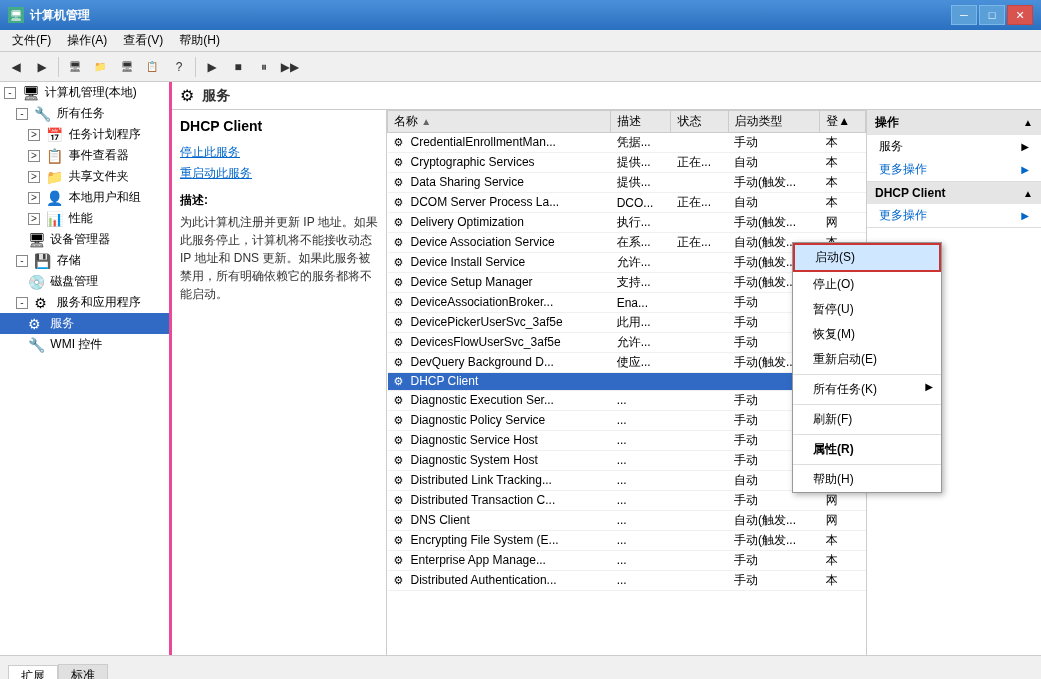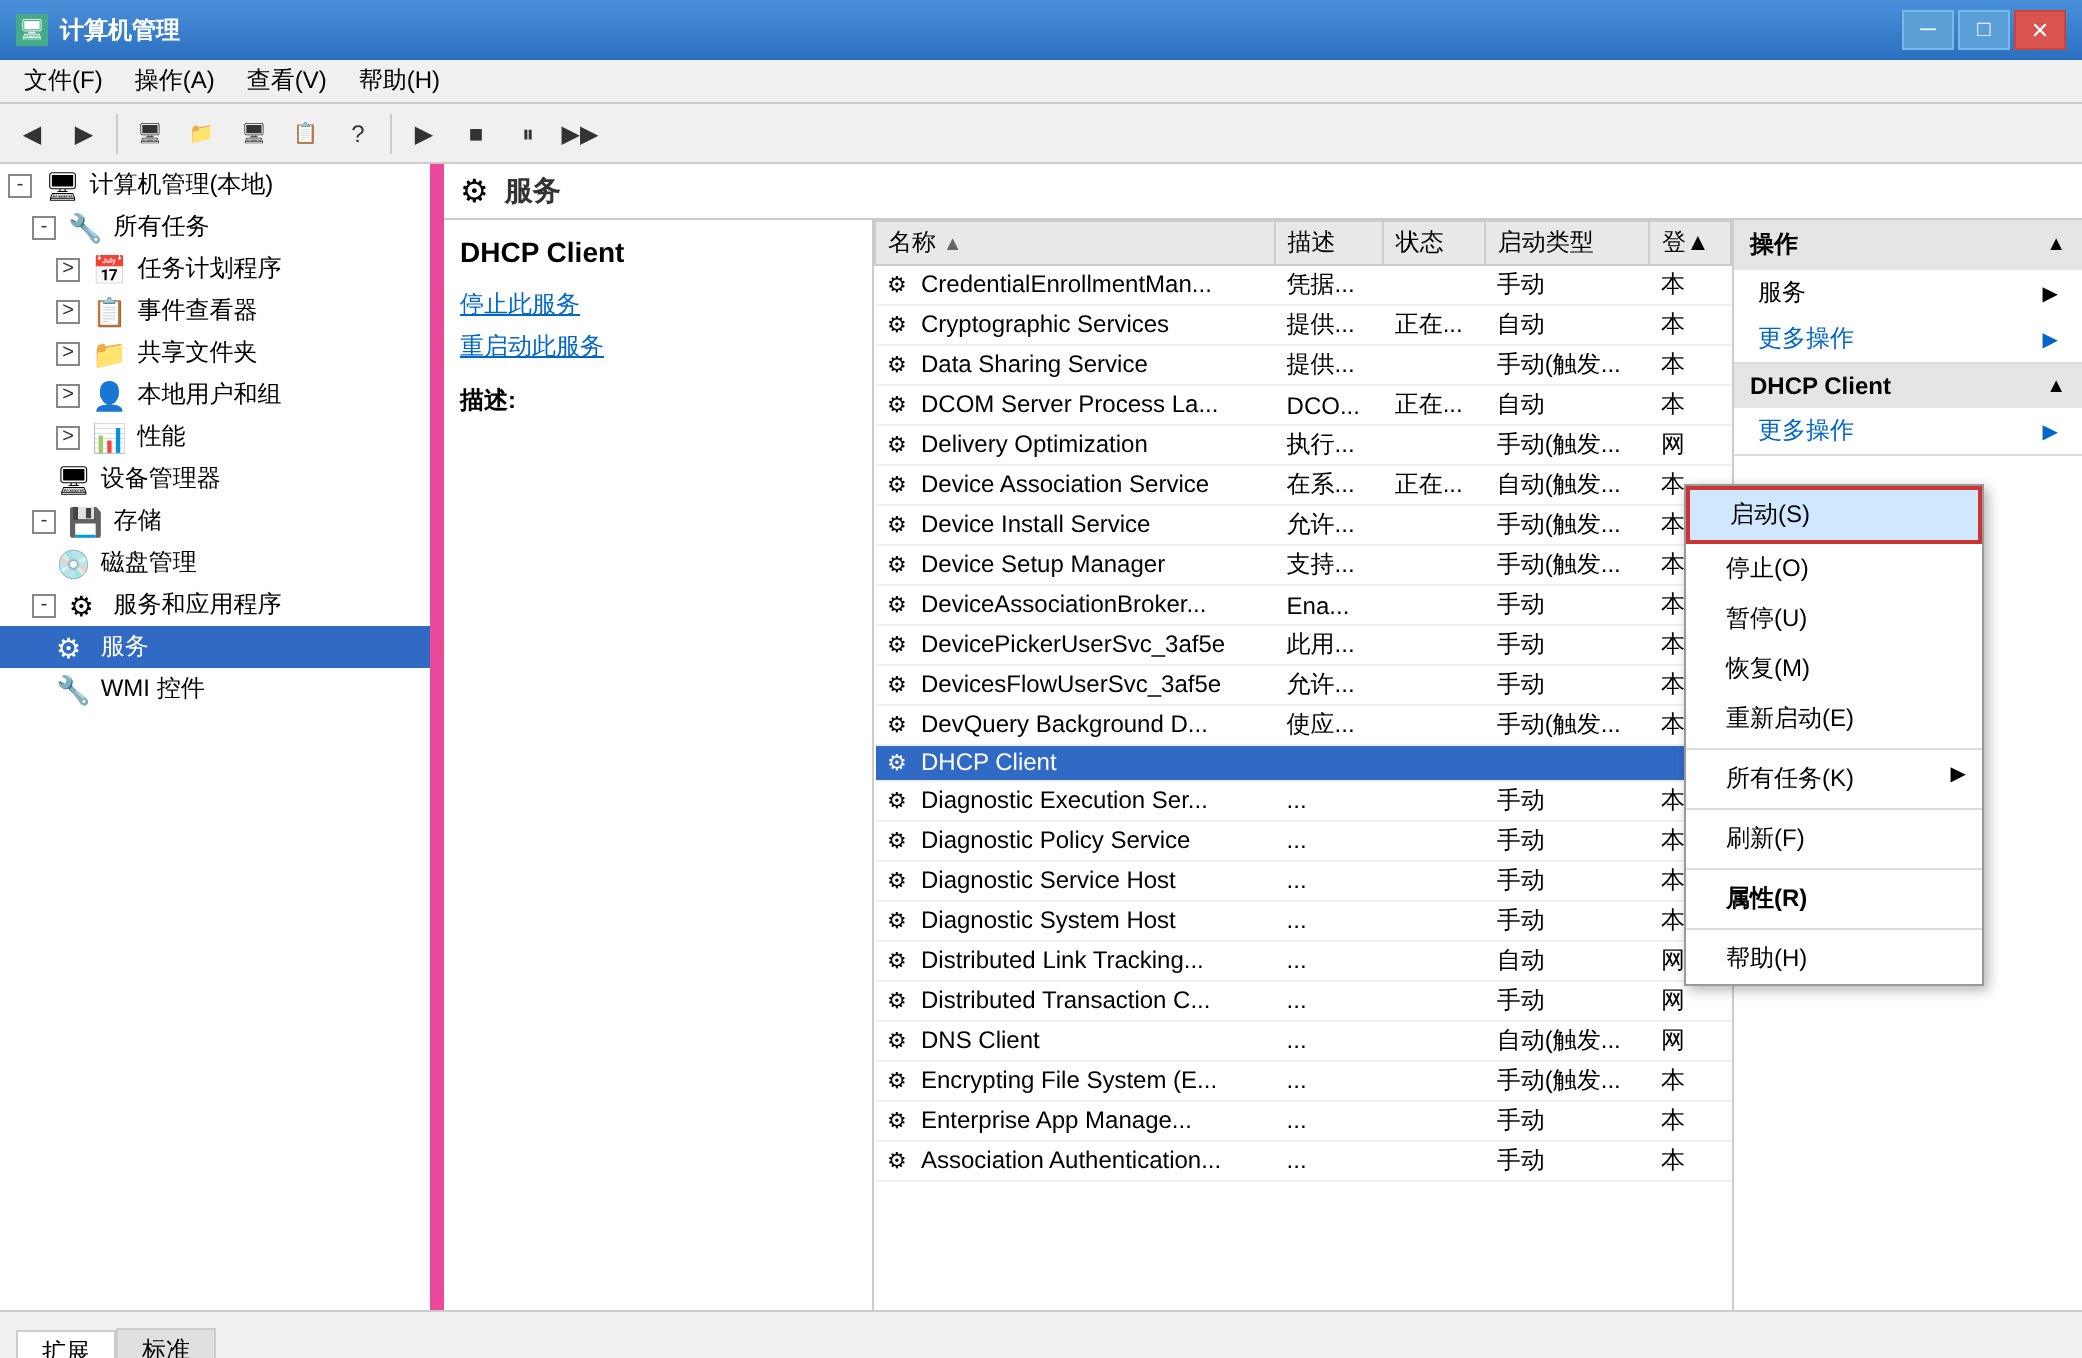--- a/index.html
+++ b/index.html
@@ -99,23 +99,23 @@
 
     
     .main-layout {
       display: flex;
       height: calc(679px - 30px - 22px - 30px - 24px);
       background: white;
     }
 
     
     .sidebar {
-      width: 222px;
+      width: 172px;
       background: white;
-      border-right: 7px solid #ec4899;
+      border-right: 3px solid #ec4899;
       overflow-y: auto;
       font-size: 12px;
     }
     .tree-item {
       padding: 2px 0;
       cursor: pointer;
       white-space: nowrap;
       overflow: hidden;
       text-overflow: ellipsis;
     }
@@ -459,20 +459,21 @@
       <span class="services-title-text">服务</span>
     </div>
 
     <div class="split-view">
 
       <div class="desc-panel">
         <div class="desc-service-name">DHCP Client</div>
         <a class="desc-link">停止此服务</a>
         <a class="desc-link">重启动此服务</a>
         <div class="desc-label">描述:</div>
+        <div class="desc-text">为此计算机注册并更新 IP 地址。如果此服务停止，计算机将不能接收动态 IP 地址和 DNS 更新。如果此服务被禁用，所有明确依赖它的服务都将不能启动。</div>
       </div>
 
       <div class="services-list-container">
         <div class="scroll-area">
           <table class="services-table">
             <thead>
               <tr>
                 <th>
                   <span>名称</span>
                   <span class="sort-arrow">▲</span>
@@ -632,21 +633,21 @@
                   <td>本</td>
                 </tr>
                 <tr>
                   <td><span style="display: inline-block; width: 14px; height: 14px; vertical-align: middle; margin-right: 3px; font-size: 11px;">⚙</span><span>Enterprise App Manage...</span></td>
                   <td>...</td>
                   <td></td>
                   <td>手动</td>
                   <td>本</td>
                 </tr>
                 <tr>
-                  <td><span style="display: inline-block; width: 14px; height: 14px; vertical-align: middle; margin-right: 3px; font-size: 11px;">⚙</span><span>Association Authentication...</span></td>
+                  <td><span style="display: inline-block; width: 14px; height: 14px; vertical-align: middle; margin-right: 3px; font-size: 11px;">⚙</span><span>Distributed Authentication...</span></td>
                   <td>...</td>
                   <td></td>
                   <td>手动</td>
                   <td>本</td>
                 </tr>
               </tbody>
           </table>
         </div>
       </div>
 

